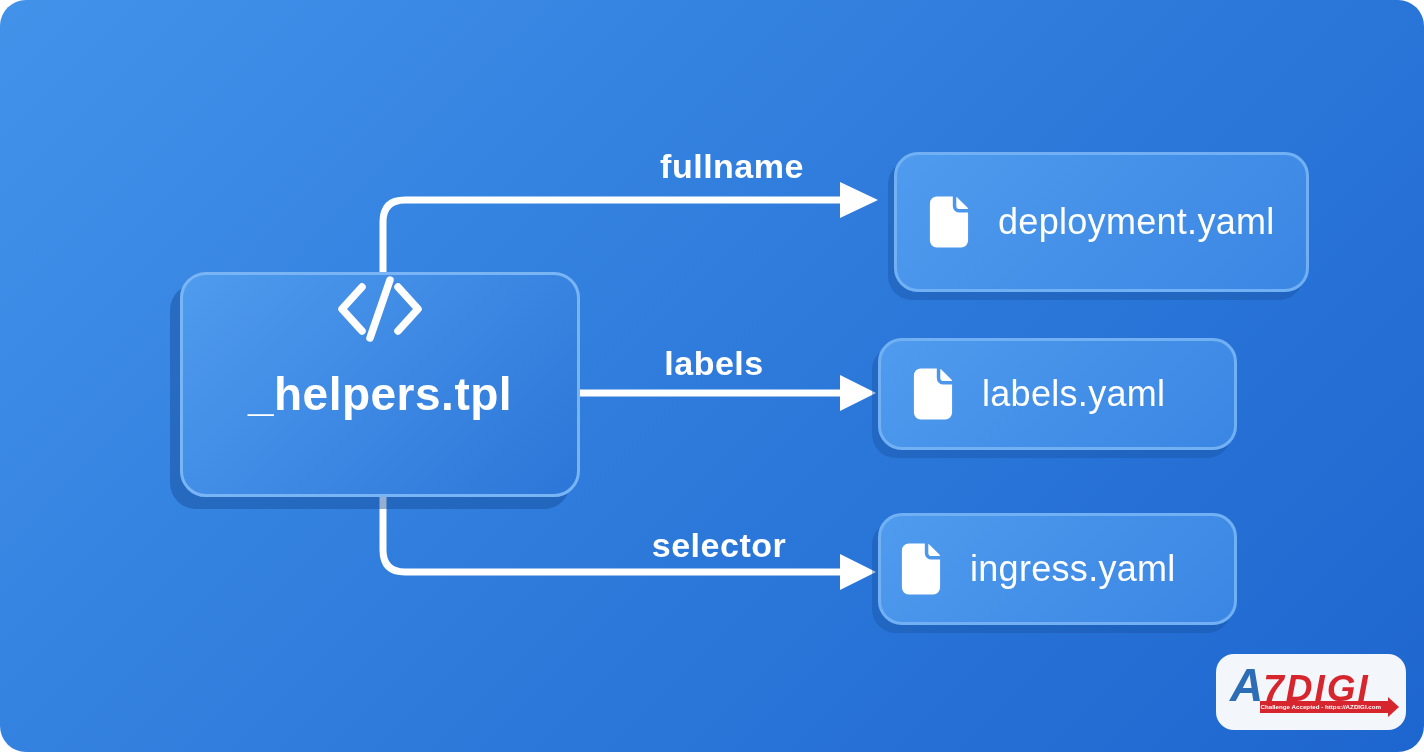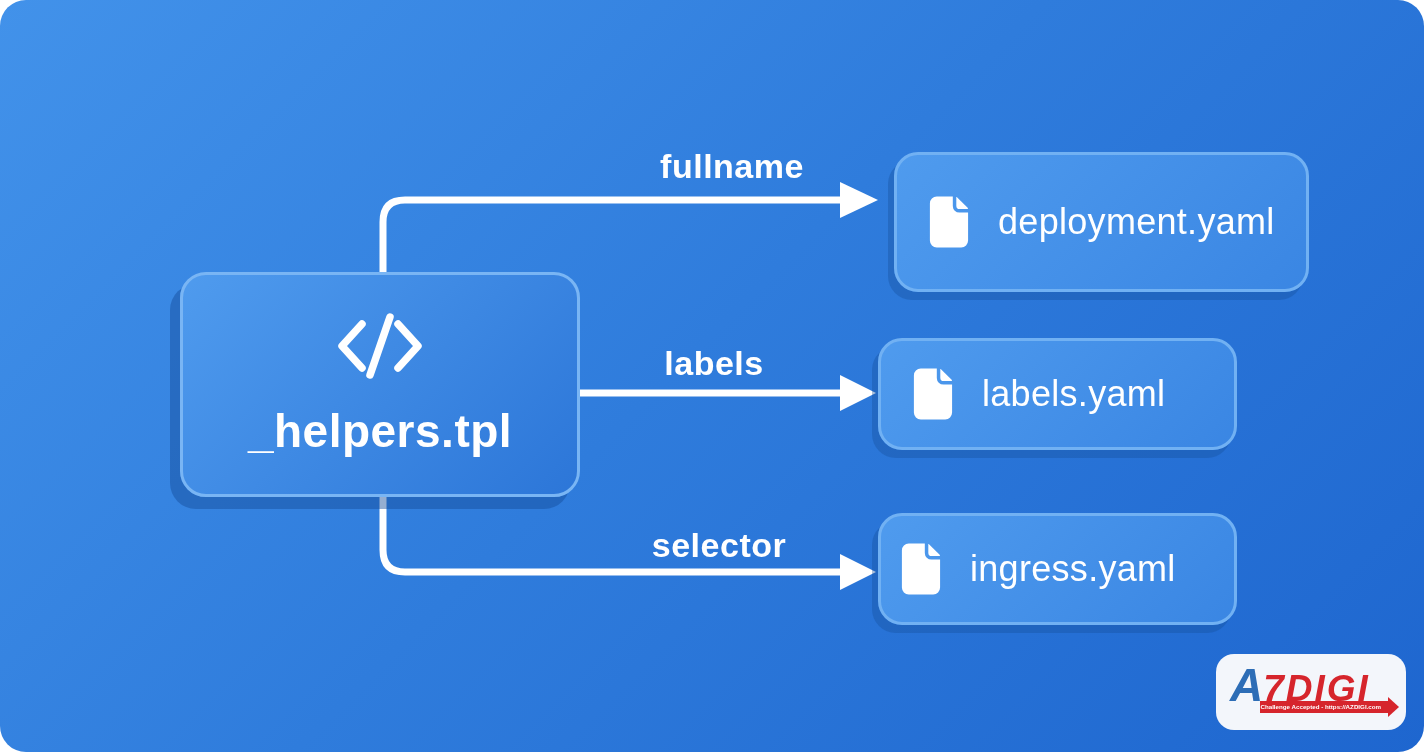--- a/index.html
+++ b/index.html
@@ -43,21 +43,20 @@
     top: 272px;
     width: 400px;
     height: 225px;
     border-radius: 26px;
     background: linear-gradient(135deg, #4f9bee 0%, #2c76d8 100%);
     border: 3px solid #79b5f4;
     box-shadow: -10px 12px 0 rgba(21, 76, 153, 0.45);
     display: flex;
     flex-direction: column;
     align-items: center;
-    justify-content: center;
     gap: 24px;
   }
 
   .source-title {
     color: #ffffff;
     font-size: 46px;
     font-weight: 700;
     letter-spacing: 0.5px;
   }
 

